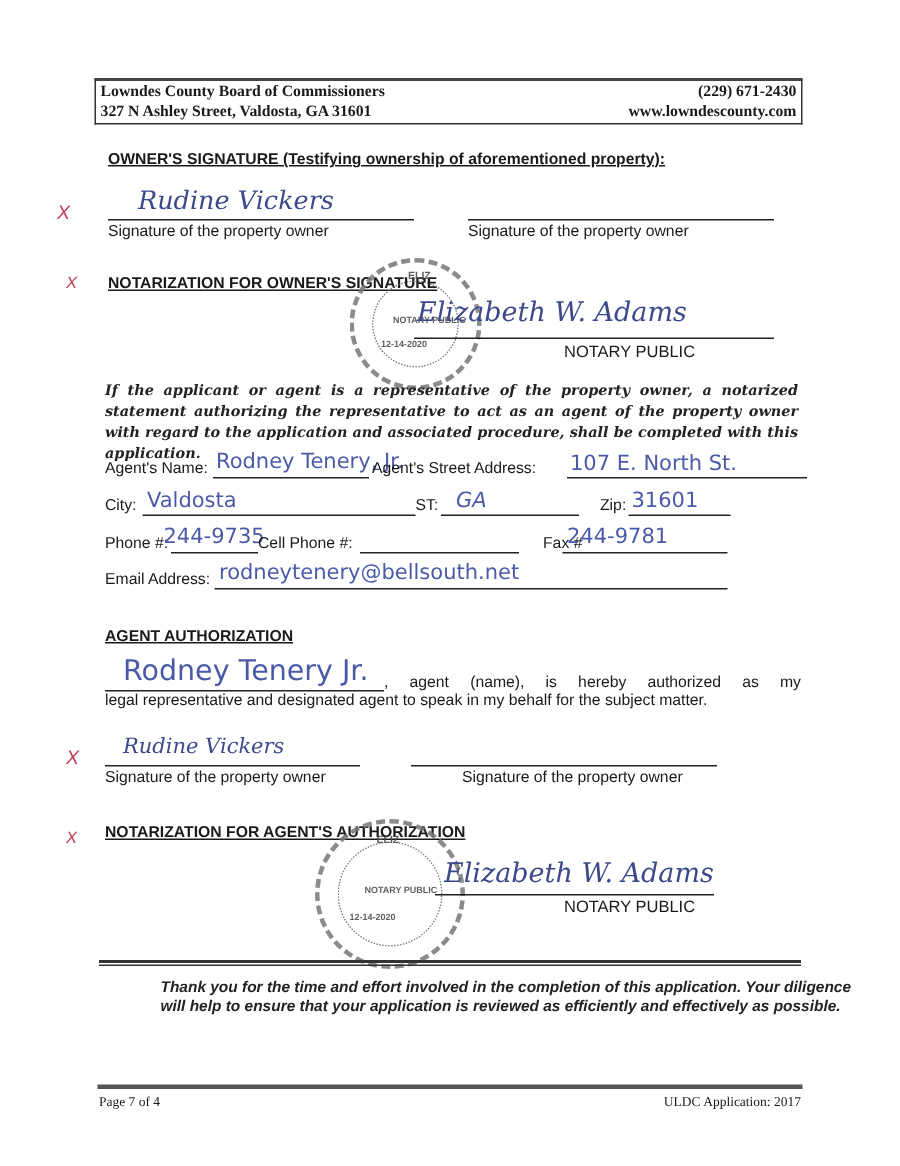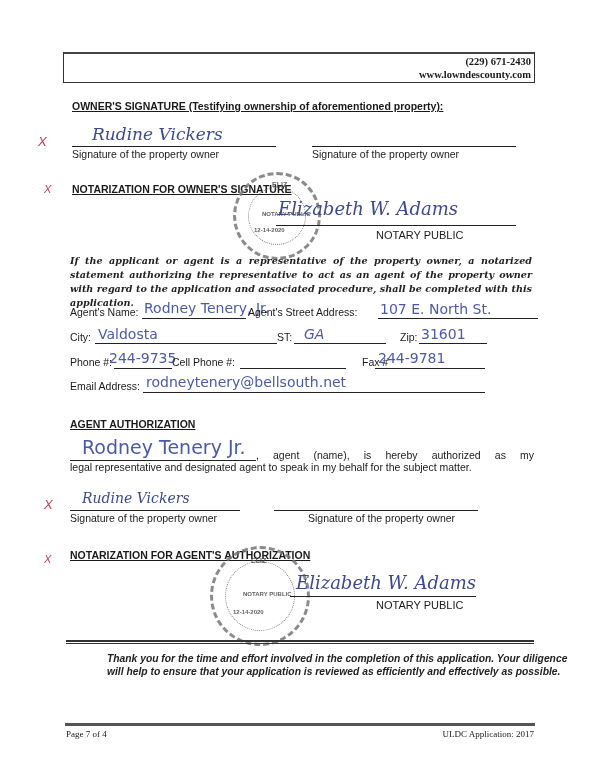--- a/index.html
+++ b/index.html
@@ -45,20 +45,24 @@
     .stamp .txt {
       position: absolute; font-size: 7px; color: #444; font-weight: bold;
     }
     .footer-rule { left: 65px; top: 723px; width: 470px; height: 3px; background: #555; }
     .footer { font-size: 9px; top: 729px; }
   </style>
 </head>
 <body>
 
 <div class="abs header-box serif">
+  <div class="l">
+    <div>Lowndes County Board of Commissioners</div>
+    <div>327 N Ashley Street, Valdosta, GA  31601</div>
+  </div>
   <div class="r">
     <div>(229) 671-2430</div>
     <div>www.lowndescounty.com</div>
   </div>
 </div>
 
 <div class="abs section-title" style="left:72px; top:100px;">OWNER'S SIGNATURE (Testifying ownership of aforementioned property):</div>
 <div class="abs xmark" style="left:38px; top:134px;">X</div>
 <div class="abs sig" style="left:92px; top:124px; font-size:17px;">Rudine Vickers</div>
 <div class="abs line" style="left:72px; top:146px; width:204px;"></div>

